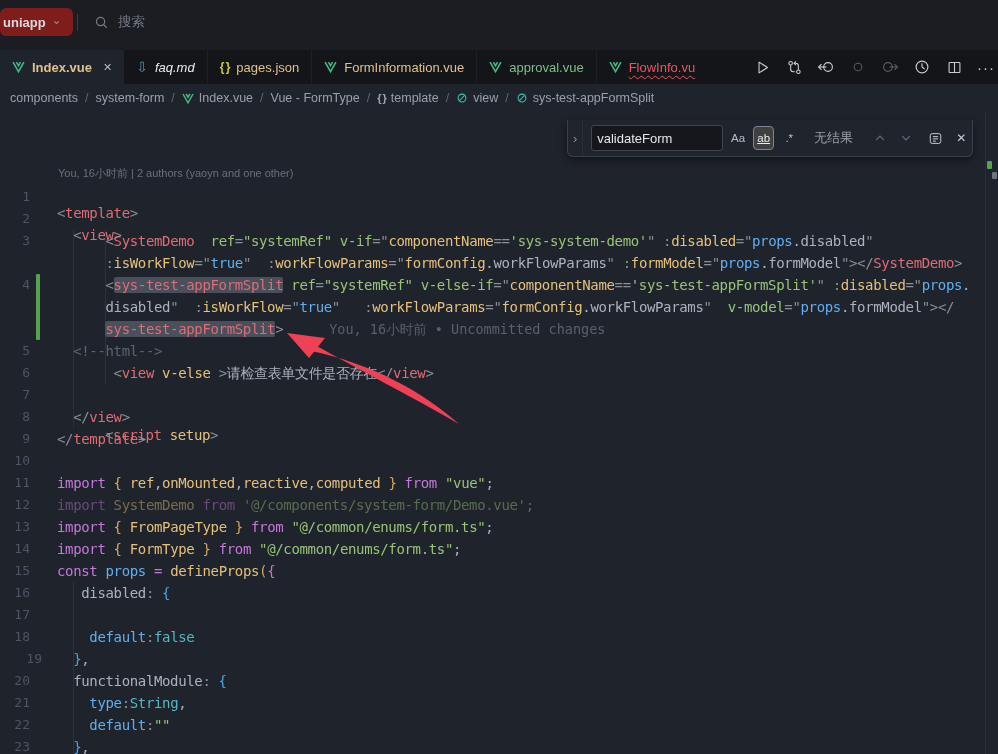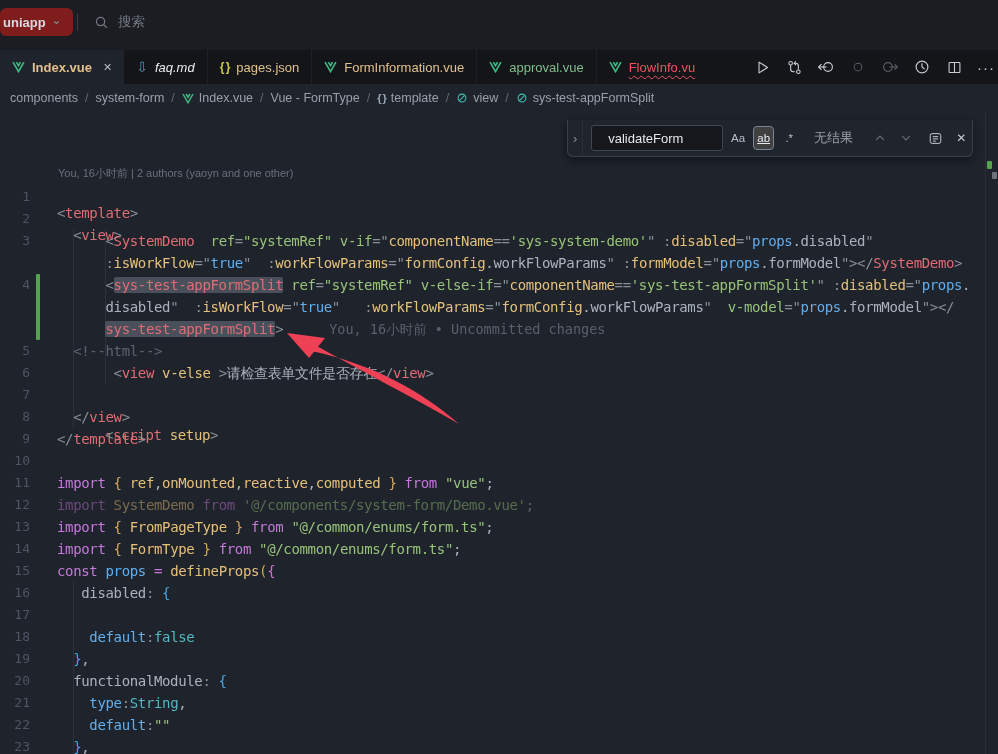--- a/index.html
+++ b/index.html
@@ -42,21 +42,21 @@
   .bc-brace{color:#9aa7b5;font-weight:bold;font-size:11px;letter-spacing:-1px;}
   
   .findw{position:absolute;left:567px;top:120px;width:404px;height:36px;background:#20242c;
     border:1px solid #3a404b;border-top:none;border-radius:0 0 6px 6px;box-shadow:0 3px 8px rgba(0,0,0,.45);
     display:flex;align-items:center;z-index:30;}
   .find-toggle{width:16px;height:100%;display:flex;align-items:center;justify-content:center;
     color:#8a919d;font-size:13px;cursor:pointer;border-right:1px solid #2a2f38;}
   .find-input-box{margin-left:8px;width:146px;height:24px;background:#15171c;border:1px solid #40464f;
     border-radius:3px;display:flex;align-items:center;}
   .find-input-box input{background:transparent;border:none;outline:none;color:#e4e7ec;
-    font-size:13px;padding:0 16px;width:100%;font-family:"Liberation Sans",sans-serif;}
+    font-size:13px;padding:0 5px;width:100%;font-family:"Liberation Sans",sans-serif;}
   .fbtn{width:22px;height:22px;margin-left:4px;display:flex;align-items:center;justify-content:center;
     color:#b8bec8;font-size:11.5px;border-radius:4px;cursor:pointer;border:1px solid transparent;}
   .fbtn.wword{text-decoration:underline;}
   .fbtn.on{background:#404040;border-color:#7a8596;color:#e8ebf0;}
   .find-results{color:#9aa0a8;font-size:13px;margin-left:14px;width:58px;}
   .farrow{color:#666d78;}
   .fico{color:#c9ced6;}
   .fclose{color:#c9ced6;font-size:12px;}
   
   .editor{position:absolute;left:0;top:112px;width:998px;height:642px;background:#1f232b;}
@@ -268,21 +268,21 @@
       <div class="lnum" style="top: 428px;">9</div>
       <div class="lnum" style="top: 450px;">10</div>
       <div class="lnum" style="top: 472px;">11</div>
       <div class="lnum" style="top: 494px;">12</div>
       <div class="lnum" style="top: 516px;">13</div>
       <div class="lnum" style="top: 538px;">14</div>
       <div class="lnum" style="top: 560px;">15</div>
       <div class="lnum" style="top: 582px;">16</div>
       <div class="lnum" style="top: 604px;">17</div>
       <div class="lnum" style="top: 626px;">18</div>
-      <div class="lnum" style="top: 648px;">19</div>
+      <div class="lnum" style="top: 648px; padding-left: 12px;">19</div>
       <div class="lnum" style="top: 670px;">20</div>
       <div class="lnum" style="top: 692px;">21</div>
       <div class="lnum" style="top: 714px;">22</div>
       <div class="lnum" style="top: 736px;">23</div>
     </div>
   <div id="code-rows" style="position:absolute;left:0;top:-112px;width:985px;height:866px;overflow:hidden;">
       <div class="crow" style="top: 202px;"><span class="c-pun">&lt;</span><span class="c-tag">template</span><span class="c-pun">&gt;</span></div>
       <div class="crow" style="top: 224px;"><span class="c-fg">  </span><span class="c-pun">&lt;</span><span class="c-tag">view</span><span class="c-pun">&gt;</span></div>
       <div class="crow" style="top: 230px;"><span class="c-fg">      </span><span class="c-pun">&lt;</span><span class="c-tag">SystemDemo</span><span class="c-fg">  </span><span class="c-dir">ref</span><span class="c-pun">=</span><span class="c-str">"systemRef"</span><span class="c-fg"> </span><span class="c-dir">v-if</span><span class="c-pun">=</span><span class="c-pun">"</span><span class="c-attr">componentName</span><span class="c-pun">==</span><span class="c-str">'sys-system-demo'</span><span class="c-pun">"</span><span class="c-fg"> </span><span class="c-pun">:</span><span class="c-attr">disabled</span><span class="c-pun">=</span><span class="c-pun">"</span><span class="c-var">props</span><span class="c-fg">.disabled</span><span class="c-pun">"</span></div>
       <div class="crow" style="top: 252px;"><span class="c-fg">      </span><span class="c-pun">:</span><span class="c-attr">isWorkFlow</span><span class="c-pun">=</span><span class="c-pun">"</span><span class="c-var">true</span><span class="c-pun">"</span><span class="c-fg">  </span><span class="c-pun">:</span><span class="c-attr">workFlowParams</span><span class="c-pun">=</span><span class="c-pun">"</span><span class="c-attr">formConfig</span><span class="c-fg">.workFlowParams</span><span class="c-pun">"</span><span class="c-fg"> </span><span class="c-pun">:</span><span class="c-attr">formModel</span><span class="c-pun">=</span><span class="c-pun">"</span><span class="c-var">props</span><span class="c-fg">.formModel</span><span class="c-pun">"</span><span class="c-pun">&gt;&lt;/</span><span class="c-tag">SystemDemo</span><span class="c-pun">&gt;</span></div>

